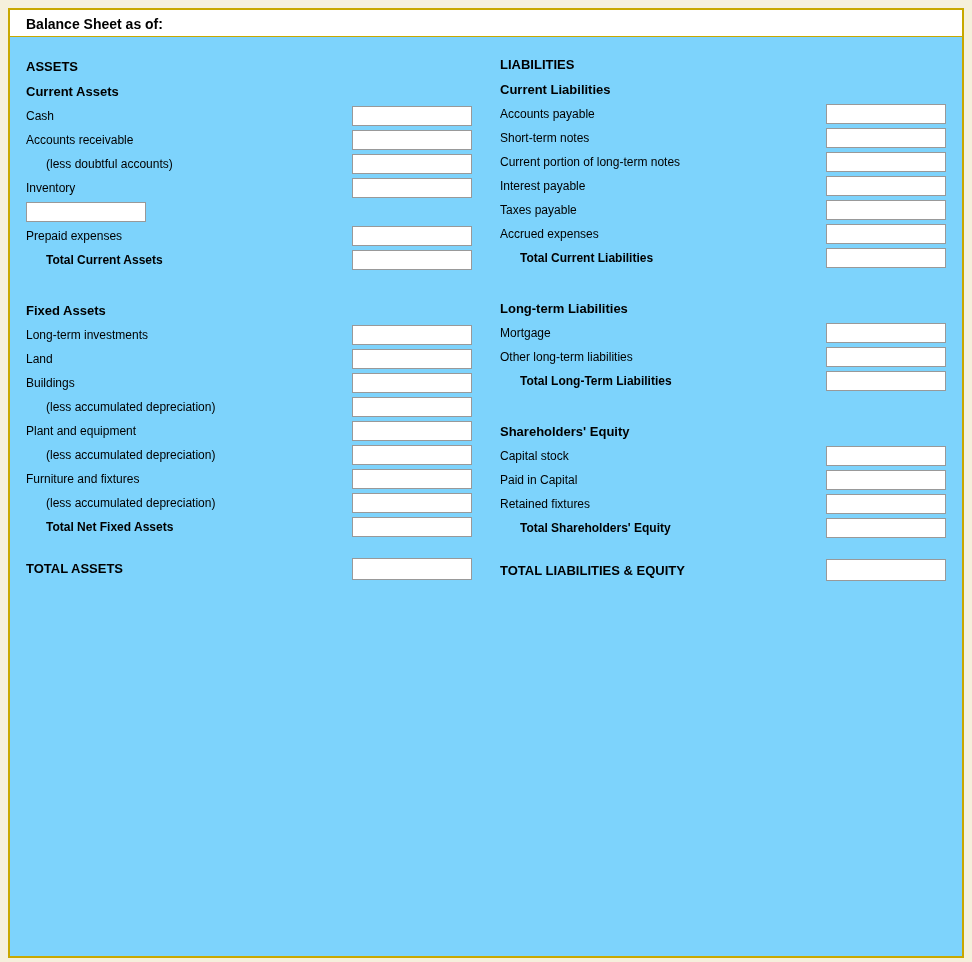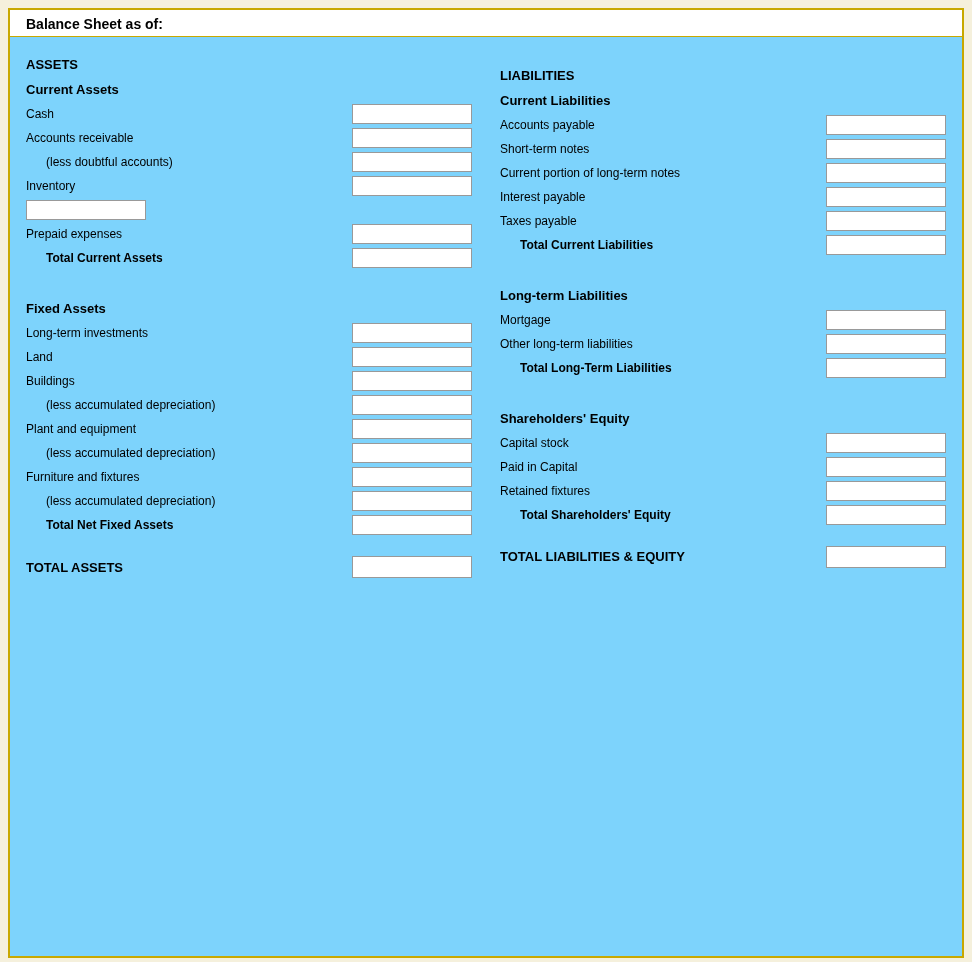--- a/index.html
+++ b/index.html
@@ -209,20 +209,24 @@
         <div class="input-box"></div>
       </div>
       <div class="row">
         <span class="row-label">Interest payable</span>
         <div class="input-box"></div>
       </div>
       <div class="row">
         <span class="row-label">Taxes payable</span>
         <div class="input-box"></div>
       </div>
+      <div class="row">
+        <span class="row-label">Accrued expenses</span>
+        <div class="input-box"></div>
+      </div>
       <div class="row total-row">
         <span class="row-label bold">Total Current Liabilities</span>
         <div class="input-box"></div>
       </div>
 
       <div class="section-spacer"></div>
 
       <div class="section-title">Long-term Liabilities</div>
 
       <div class="row">

